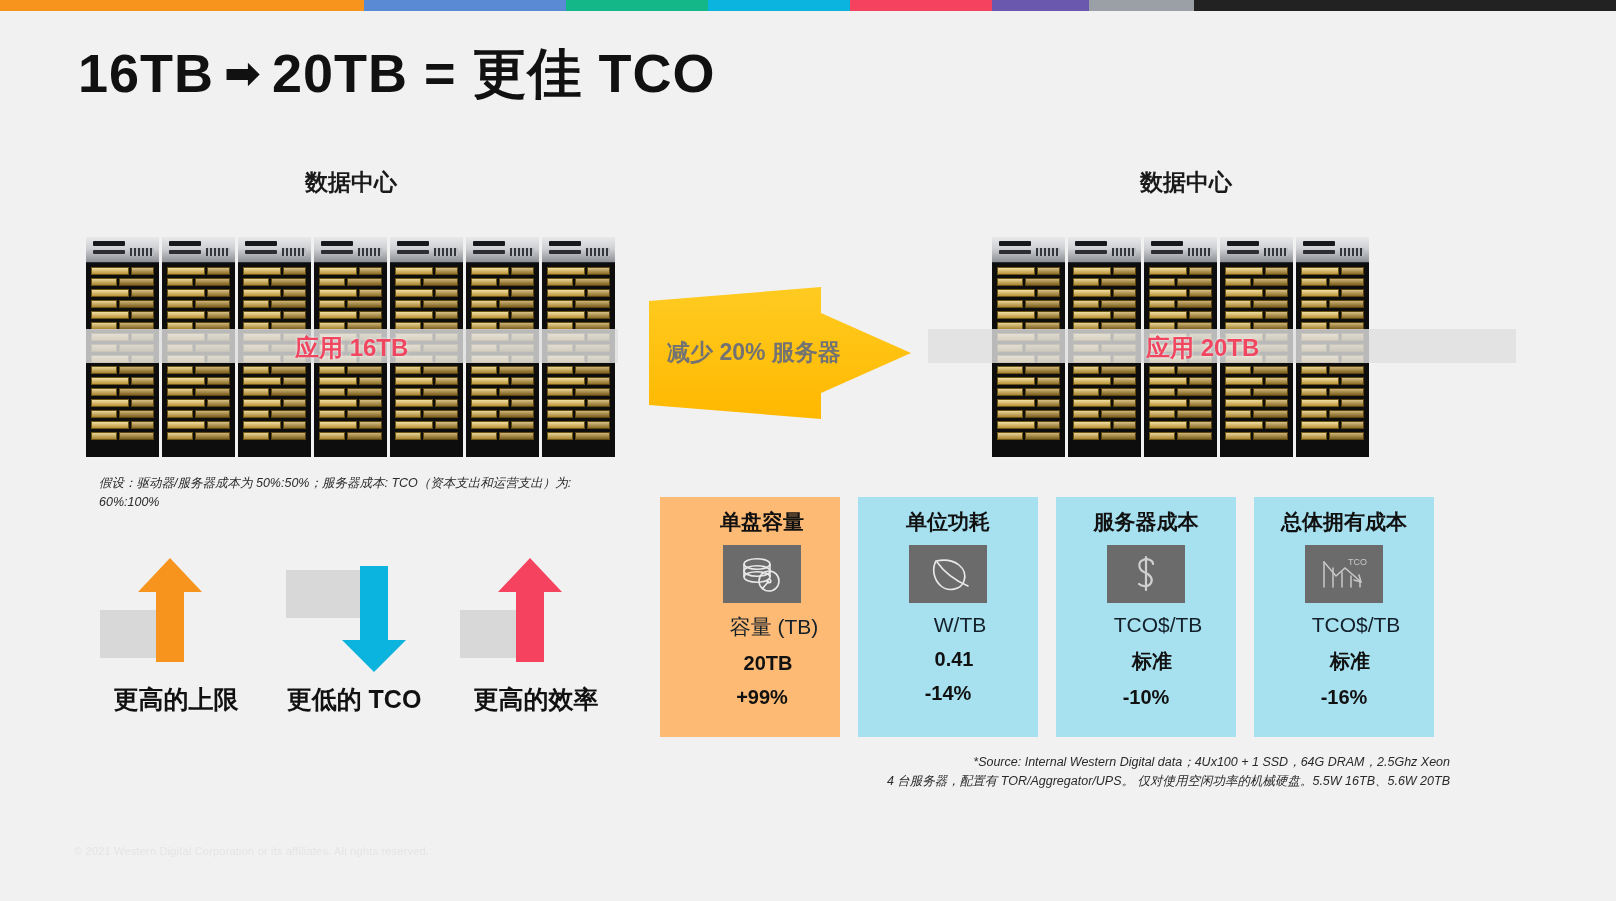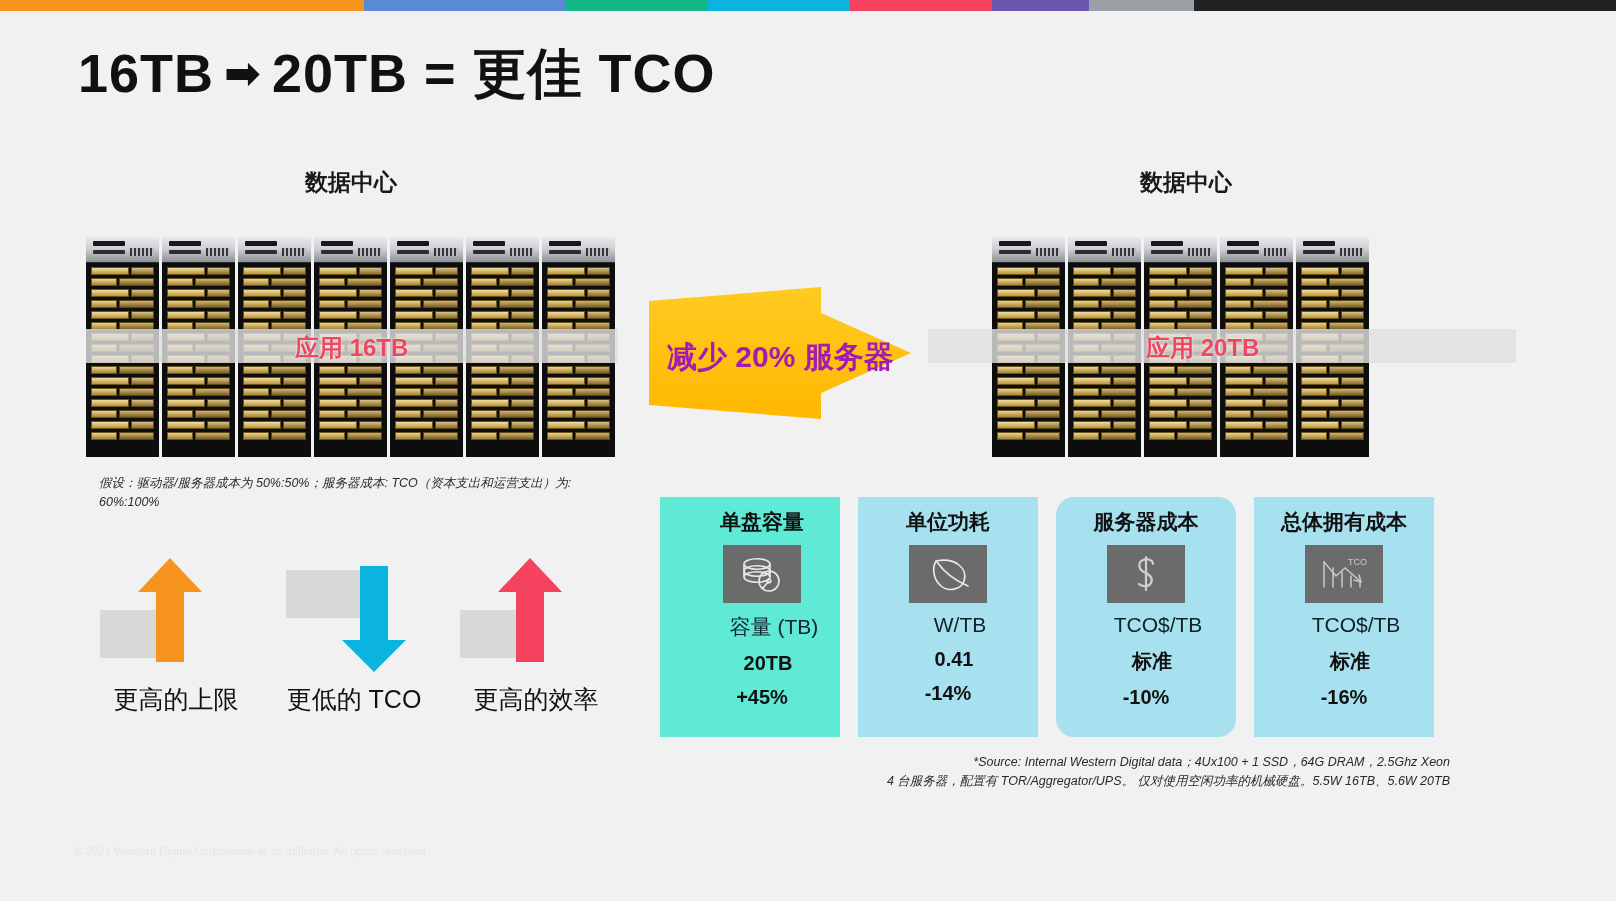--- a/index.html
+++ b/index.html
@@ -74,36 +74,36 @@
     white-space: nowrap; text-shadow: 0 0 3px rgba(255,255,255,.8);
   }
   .band-text.left  { left: 295px;  top: 332px; }
   .band-text.right { left: 1146px; top: 332px; }
 
   
   .bigarrow { position: absolute; left: 645px; top: 283px; width: 270px; height: 140px; }
   .bigarrow svg { display: block; width: 100%; height: 100%; }
   .bigarrow .atext {
     position: absolute; left: 22px; top: 54px;
-    font-size: 30px; font-weight: 700; color: #a21caf; white-space: nowrap;
+    font-size: 23px; font-weight: 700; color: #737373; white-space: nowrap;
   }
 
   
   .assume {
     position: absolute; left: 99px; top: 474px; width: 525px;
     font-size: 12.5px; font-style: italic; color: #2a2a2a; line-height: 1.5;
   }
 
   
   .iconrow { position: absolute; left: 86px; top: 548px; width: 540px; height: 200px; }
   .iconcell { position: absolute; top: 0; width: 180px; text-align: center; }
   .iconcell .art { height: 130px; position: relative; }
   .iconcell .art svg { position:absolute; left:0; top:0; width:180px; height:130px; }
   .iconcell .cap {
-    font-size: 25px; font-weight: 400; color: #111; white-space: nowrap;
+    font-size: 25px; font-weight: 700; color: #111; white-space: nowrap;
     position: absolute; left: 50%; transform: translateX(-50%); top: 135px;
   }
   .c1 { left: 0px; }
   .c2 { left: 178px; }
   .c3 { left: 360px; }
 
   
   .cards { position: absolute; left: 660px; top: 497px; display: flex; gap: 18px; }
   .card {
     width: 180px; height: 240px; background: #a7e0ef;
@@ -1057,54 +1057,54 @@
           <svg viewBox="0 0 180 130">
         <rect x="14" y="62" width="74" height="48" fill="#d8d8d8"></rect>
         <path d="M70 114 L70 44 L52 44 L84 10 L116 44 L98 44 L98 114 Z" fill="#f4425f"></path>
       </svg>
         </div>
         <div class="cap">更高的效率</div>
       </div>
     </div>
 
   <div class="cards" id="cards">
-      <div class="card" style="background: #5eead4; padding-left: 24px;">
+      <div class="card" style="background: #fdba74; padding-left: 24px;">
         <div class="ctitle">单盘容量</div>
        <div class="cicon">
           <svg width="52" height="40" viewBox="0 0 52 40">
         <g fill="none" stroke="#e9e9e9" stroke-width="1.6">
           <ellipse cx="21" cy="10" rx="13" ry="5.2"></ellipse>
           <path d="M8 10 v13 M34 10 v13"></path>
           <ellipse cx="21" cy="17" rx="13" ry="5.2"></ellipse>
           <ellipse cx="21" cy="23" rx="13" ry="5.2"></ellipse>
           <circle cx="33" cy="27" r="10"></circle>
           <circle cx="33" cy="27" r="1.8"></circle>
           <path d="M33 27 L26 35"></path>
         </g>
           </svg>
         </div>
        <div class="cunit">容量 (TB)</div>
        <div class="cval">20TB</div>
-       <div class="cdelta">+45%</div>
+       <div class="cdelta">+99%</div>
       </div>
       <div class="card" style="background: rgb(167, 224, 239);">
         <div class="ctitle">单位功耗</div>
        <div class="cicon">
           <svg width="52" height="40" viewBox="0 0 52 40">
         <g fill="none" stroke="#e9e9e9" stroke-width="1.6" stroke-linecap="round">
           <path d="M14 7 C34 3 46 15 42 27 C39 36 26 38 19 32 C11 25 10 14 14 7 Z"></path>
           <path d="M15 8 C22 18 32 26 46 32"></path>
         </g>
           </svg>
         </div>
        <div class="cunit">W/TB</div>
        <div class="cval">0.41</div>
        <div class="cdelta">-14%</div>
       </div>
-      <div class="card" style="background: rgb(167, 224, 239); border-radius: 18px;">
+      <div class="card" style="background: rgb(167, 224, 239);">
         <div class="ctitle">服务器成本</div>
        <div class="cicon">
           <svg width="52" height="40" viewBox="0 0 52 40">
         <g fill="none" stroke="#cfcfcf" stroke-width="2.2" stroke-linecap="round">
           <path d="M33 10 C33 6 27 4 23 6 C18 8 18 15 24 18 C31 21 33 25 31 29 C29 33 22 33 19 30"></path>
           <path d="M26 3 L26 36"></path>
         </g>
           </svg>
         </div>
        <div class="cunit">TCO$/TB</div>

